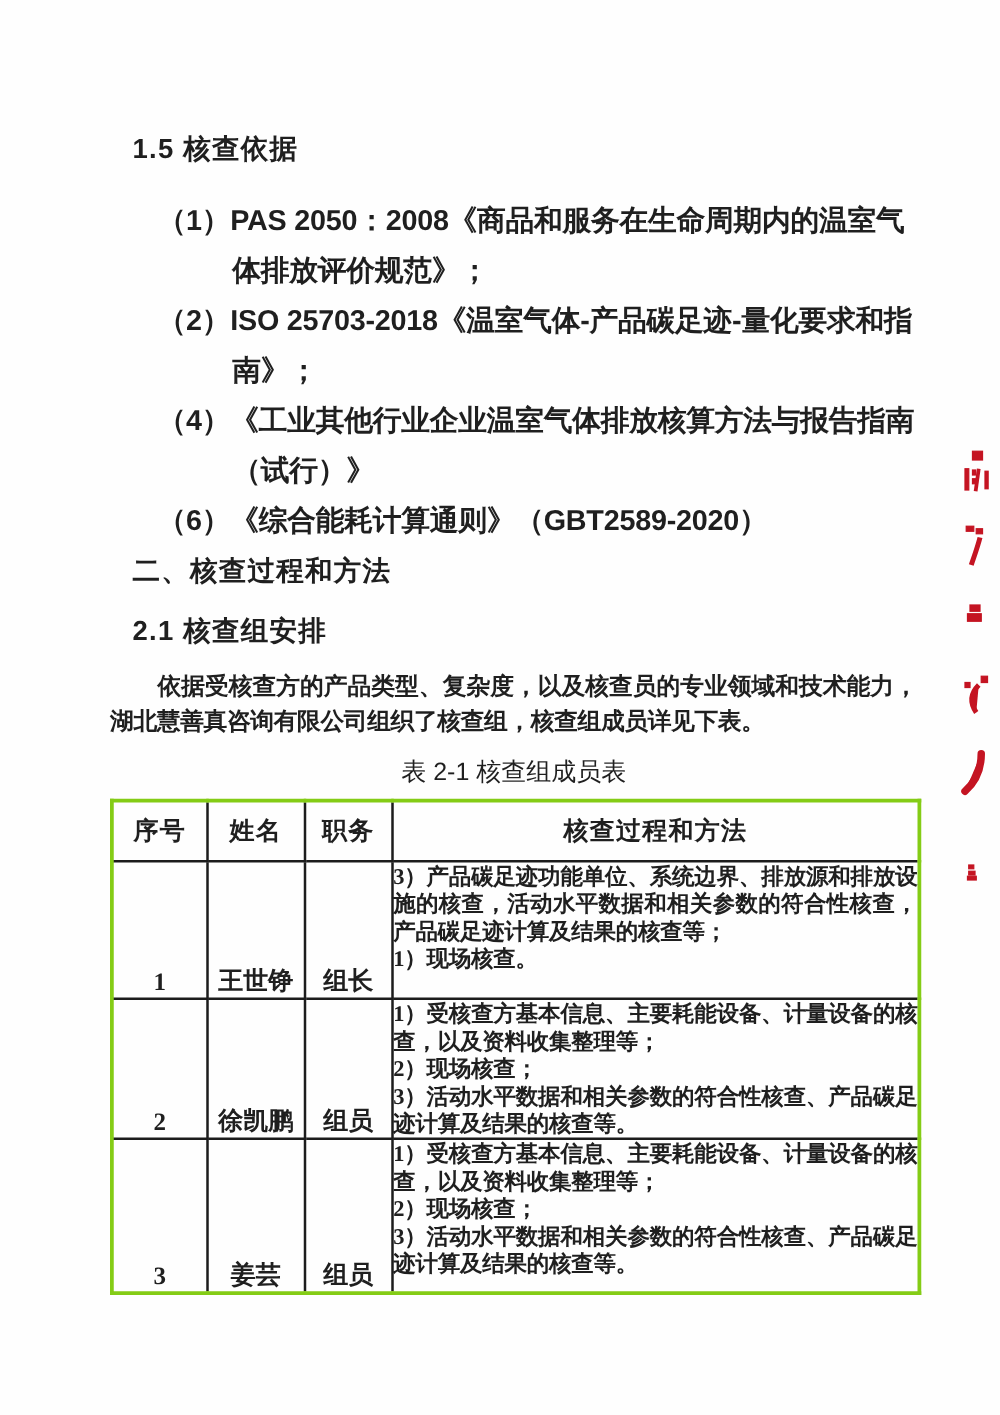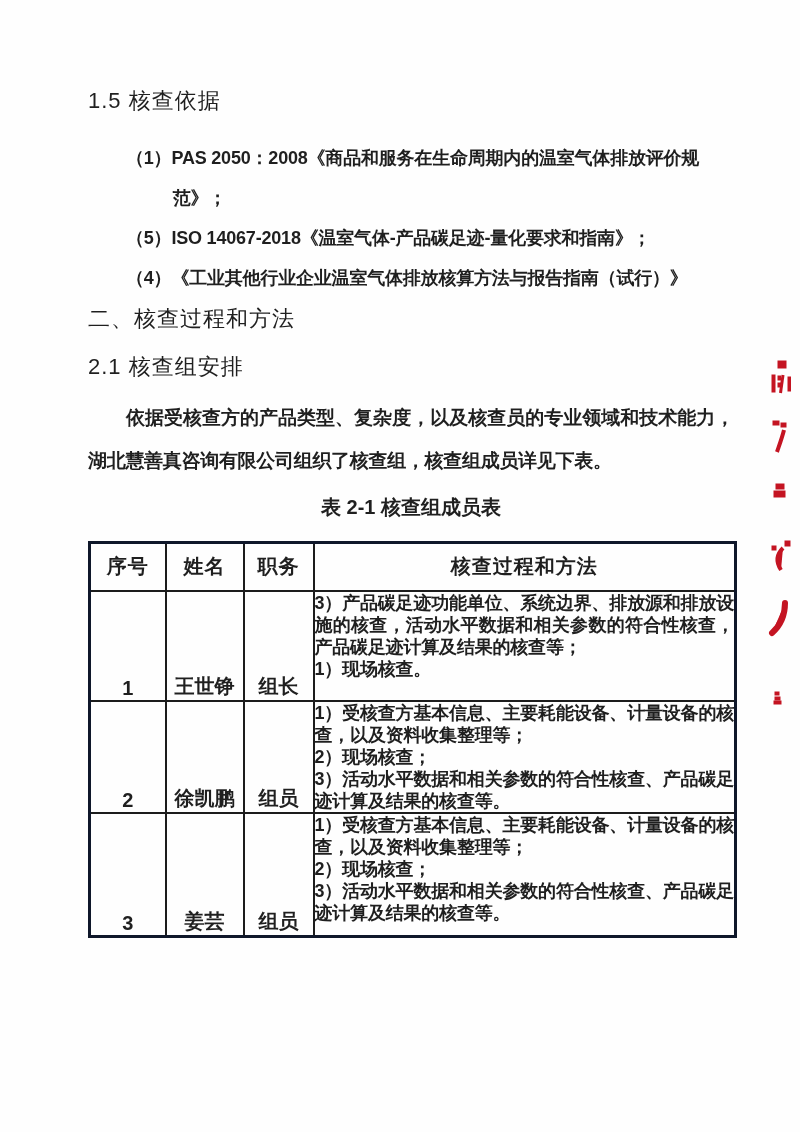--- a/index.html
+++ b/index.html
@@ -13,48 +13,49 @@
     margin:0 auto;
     background:#fefefe;
     overflow:hidden;
     color:var(--ink);
     font-family:"Liberation Sans","DejaVu Sans",sans-serif;
   }
   .content{
     position:absolute;left:88px;top:88px;width:646px;
   }
   .sec-heading{
-    font-size:22px;font-weight:400;margin:0;line-height:26px;letter-spacing:1px;
+    font-size:22px;font-weight:700;margin:18px;line-height:26px;letter-spacing:1px;
   }
   .ref-items{margin:24px 0 0 38px;}
   .ref-item{
-    font-size:18px;font-weight:600;line-height:40px;
+    font-size:23px;font-weight:600;line-height:40px;
     letter-spacing:-0.2px;
     padding-left:2.6em;text-indent:-2.6em;
   }
   .h2-major{margin-top:8px;}
   .h3-minor{margin-top:22px;}
   .para{
     margin-top:16px;
-    font-size:19px;font-weight:600;line-height:43px;
+    font-size:19px;font-weight:600;line-height:28px;
     letter-spacing:-0.3px;
     text-indent:2em;
     text-align:justify;
   }
   .tbl-caption{
     margin-top:12px;
     text-align:center;
-    font-size:20px;font-weight:700;
+    font-size:20px;font-weight:400;
   }
   table.team{
-    margin-top:20px;
+    margin-top:8px;
     border-collapse:collapse;
     table-layout:fixed;
     width:646px;
-    border:3px solid #0f172a;
+    border:3px solid #84cc16;
+    font-family:Liberation Serif, serif;
   }
   table.team th, table.team td{
     border:2px solid #1c1c1c;
     padding:0;
   }
   col.c-no{width:76px;}
   col.c-name{width:78px;}
   col.c-role{width:70px;}
   col.c-duty{width:422px;}
   tr.hdr{height:48px;}
@@ -88,22 +89,23 @@
 </head>
 <body>
 
 <div class="page">
   <div class="content">
 
     <h2 class="sec-heading">1.5 核查依据</h2>
 
     <div class="ref-items">
       <div class="ref-item">（1）PAS 2050：2008《商品和服务在生命周期内的温室气体排放评价规范》；</div>
-      <div class="ref-item">（5）ISO 14067-2018《温室气体-产品碳足迹-量化要求和指南》；</div>
+      <div class="ref-item">（2）ISO 25703-2018《温室气体-产品碳足迹-量化要求和指南》；</div>
       <div class="ref-item">（4）《工业其他行业企业温室气体排放核算方法与报告指南（试行）》</div>
+      <div class="ref-item">（6）《综合能耗计算通则》（GBT2589-2020）</div>
     </div>
 
     <h2 class="sec-heading h2-major">二、核查过程和方法</h2>
 
     <h2 class="sec-heading h3-minor">2.1 核查组安排</h2>
 
     <div class="para">依据受核查方的产品类型、复杂度，以及核查员的专业领域和技术能力，湖北慧善真咨询有限公司组织了核查组，核查组成员详见下表。</div>
 
     <div class="tbl-caption">表 2-1 核查组成员表</div>
 

